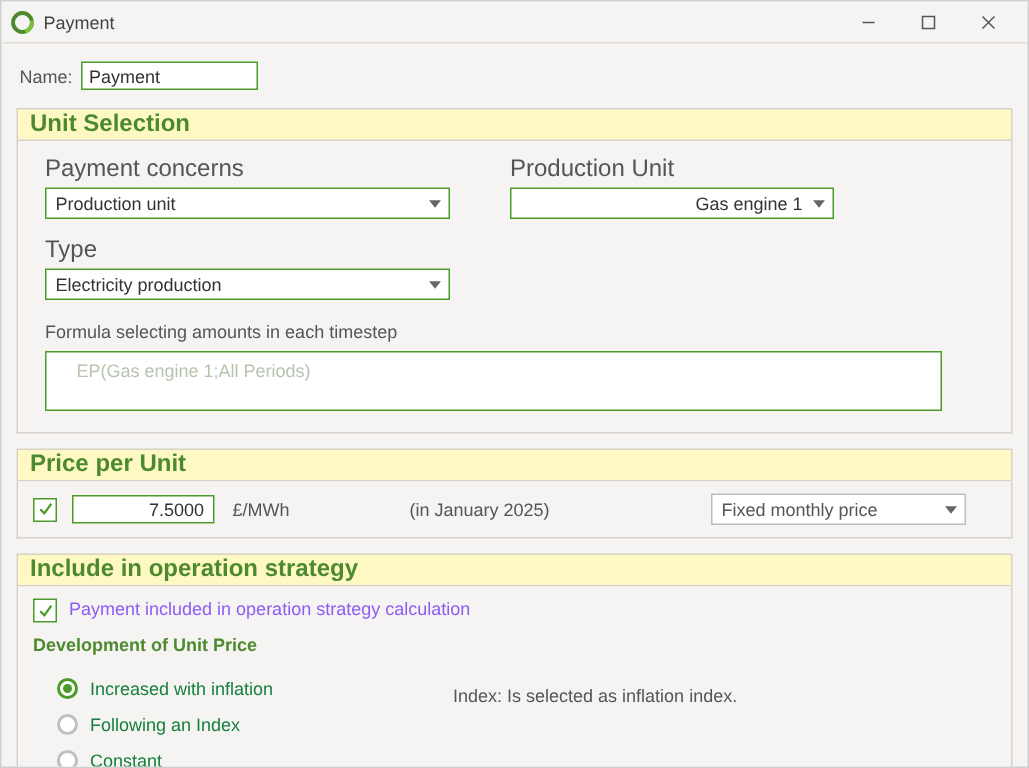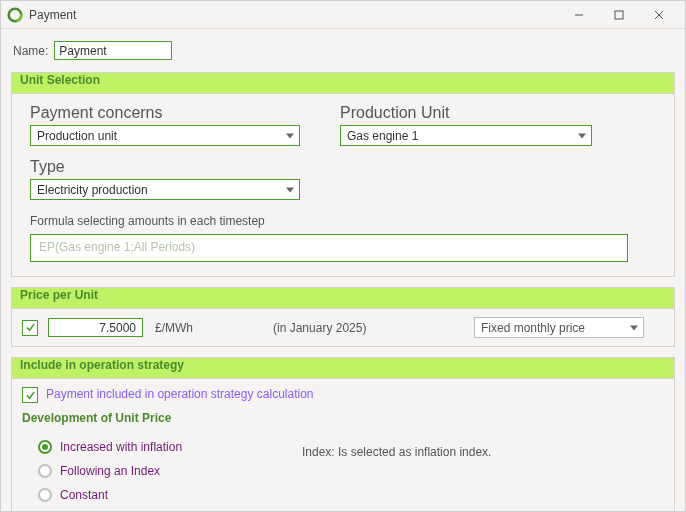--- a/index.html
+++ b/index.html
@@ -36,23 +36,23 @@
   
   .content{padding:6px 10px 10px 10px;}
   .name-row{display:flex;align-items:center;gap:6px;margin:6px 0 12px 2px;}
   .name-row label{color:#555;}
   .name-row input{
     width:118px;height:19px;border:1px solid var(--green-bright);
     background:#fff;font:inherit;padding:0 4px;color:#333;
   }
   
   .section-head{
-    background:#bef264;border:1px solid var(--grid-border);
-    height:22px;display:flex;padding:0 8px;
-    color:var(--green);font-weight:600;font-size:12px;
+    background:#fef9c3;border:1px solid var(--grid-border);
+    height:22px;display:flex;align-items:center;padding:0 8px;
+    color:var(--green);font-weight:600;font-size:16px;
     margin-top:2px;
   }
   .section-body{
     border:1px solid var(--grid-border);border-top:none;
     padding:10px 18px 14px 18px;background:var(--bg);
   }
   .row{display:flex;gap:40px;}
   .field{display:flex;flex-direction:column;gap:3px;}
   .field-label{color:#555;font-size:16px;}
   
@@ -61,26 +61,26 @@
     background:#fff;display:flex;align-items:center;padding:0 20px 0 6px;
     font-size:12px;color:#333;min-width:0;
   }
   .select.muted{border-color:#bcbcbc;color:#555;}
   .select .caret{
     position:absolute;right:5px;top:50%;transform:translateY(-50%);
     width:0;height:0;border-left:4px solid transparent;border-right:4px solid transparent;
     border-top:5px solid #666;
   }
   
-  .w270{width:270px;} .w220{width:252px;} .w170{width:170px;}
+  .w270{width:270px;} .w220{width:216px;justify-content:flex-end;} .w170{width:170px;}
   
   .formula-label{margin-top:14px;color:#555;}
   .formula-box{
-    margin-top:6px;height:28px;border:1px solid var(--green-bright);
-    background:#fff;padding:5px 8px;color:var(--placeholder);font-size:12px;
+    margin-top:6px;height:40px;border:1px solid var(--green-bright);
+    background:#fff;padding:5px 20px;color:var(--placeholder);font-size:12px;
     width:598px;
   }
   
   .ppu-body{
     border:1px solid var(--grid-border);border-top:none;
     background:var(--bg);padding:8px 10px;
   }
   .ppu-row{display:flex;align-items:center;gap:10px;}
   .chk{
     width:16px;height:16px;border:1px solid var(--green-bright);
@@ -98,21 +98,21 @@
   
   .strategy-body{
     border:1px solid var(--grid-border);border-top:none;background:var(--bg);
     padding:8px 10px 6px 10px;
   }
   .inline-chk{display:flex;align-items:flex-start;gap:8px;color:#8b5cf6;}
   .dev-head{
     color:var(--green);font-weight:600;font-size:12px;padding:8px 0 6px 0;
   }
   .radio-group{padding:4px 0 0 16px;}
-  .radio-row{display:flex;align-items:center;gap:8px;height:24px;color:#701a75;}
+  .radio-row{display:flex;align-items:center;gap:8px;height:24px;color:#15803d;}
   .radio{
     width:14px;height:14px;border:2px solid var(--green-bright);border-radius:50%;
     display:flex;align-items:center;justify-content:center;background:#fff;flex:0 0 auto;
   }
   .radio.empty{border-color:#c0c0c0;}
   .radio .dot{width:6px;height:6px;border-radius:50%;background:var(--green-bright);}
   .index-note{position:absolute;left:280px;color:#555;}
   .radio-area{position:relative;}
   
   .advanced-row{

